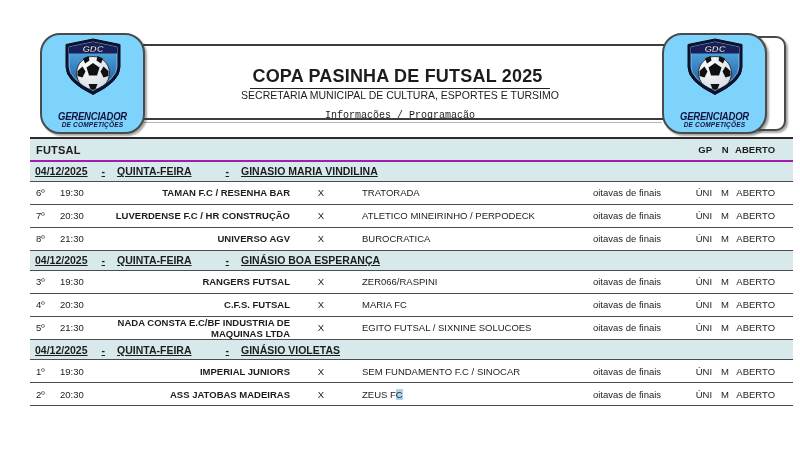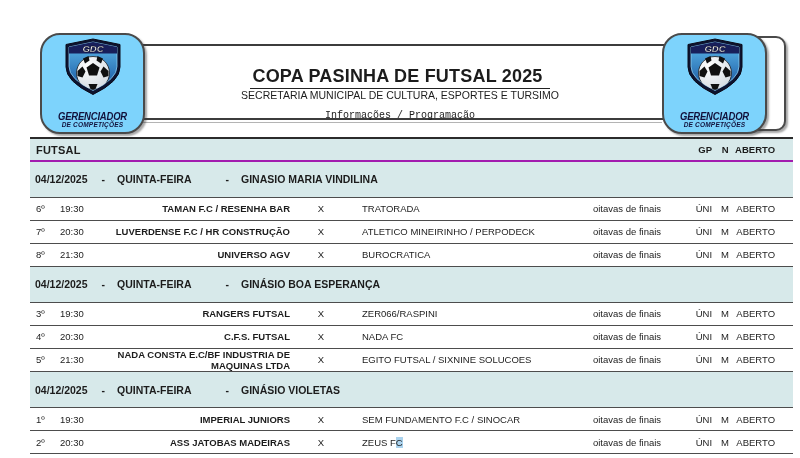--- a/index.html
+++ b/index.html
@@ -34,21 +34,21 @@
   table.schedule{position:absolute;left:30px;top:137px;width:763px;
     table-layout:fixed;border-collapse:collapse;}
   td{padding:0;vertical-align:middle;white-space:nowrap;overflow:hidden;font-size:9.5px;}
 
   tr.sport-row{background:var(--band-bg,#d7e9ea);height:23px;
     border-top:2px solid #2b2b2b;border-bottom:2px solid #a21caf;}
   .c-sport{padding-left:6px;}
   .c-sport span{font-weight:bold;font-size:11px;letter-spacing:0.2px;}
   .hb{font-weight:bold;}
 
-  tr.section-row{background:var(--band-bg,#d7e9ea);height:36px;border-bottom:1px solid #4d4d4d;}
+  tr.section-row{background:var(--band-bg,#d7e9ea);height:20px;border-bottom:1px solid #4d4d4d;text-decoration:underline;}
   tr.section-row td{font-weight:bold;font-size:10.5px;}
   .s-date{margin-left:5px;} .s-dash{margin-left:14px;} .s-day{margin-left:12px;}
   .s-dash2{margin-left:34px;} .s-venue{margin-left:12px;}
 
   tr.game-row{background:#fff;height:23px;border-bottom:1px solid #4d4d4d;}
   .c-num{padding-left:6px;}
   .c-home{text-align:right;padding-right:6px;white-space:normal;line-height:1.2;font-weight:bold;}
   .c-x{text-align:center;}
   .c-away{padding-left:16px;}
   .c-phase{text-align:right;padding-right:3px;margin-top:36px;}
@@ -188,21 +188,21 @@
         <td class="c-phase">oitavas de finais</td>
         <td class="c-gp">ÚNI</td>
         <td class="c-n">M</td>
         <td class="c-categ">ABERTO</td>
       </tr>
       <tr class="game-row">
         <td class="c-num">4º</td>
         <td class="c-time">20:30</td>
         <td class="c-home">C.F.S. FUTSAL</td>
         <td class="c-x">X</td>
-        <td class="c-away"><span>NADA FC</span></td>
+        <td class="c-away"><span>MARIA FC</span></td>
         <td class="c-phase">oitavas de finais</td>
         <td class="c-gp">ÚNI</td>
         <td class="c-n">M</td>
         <td class="c-categ">ABERTO</td>
       </tr>
       <tr class="game-row">
         <td class="c-num">5º</td>
         <td class="c-time">21:30</td>
         <td class="c-home">NADA CONSTA E.C/BF INDUSTRIA DE MAQUINAS LTDA</td>
         <td class="c-x">X</td>

